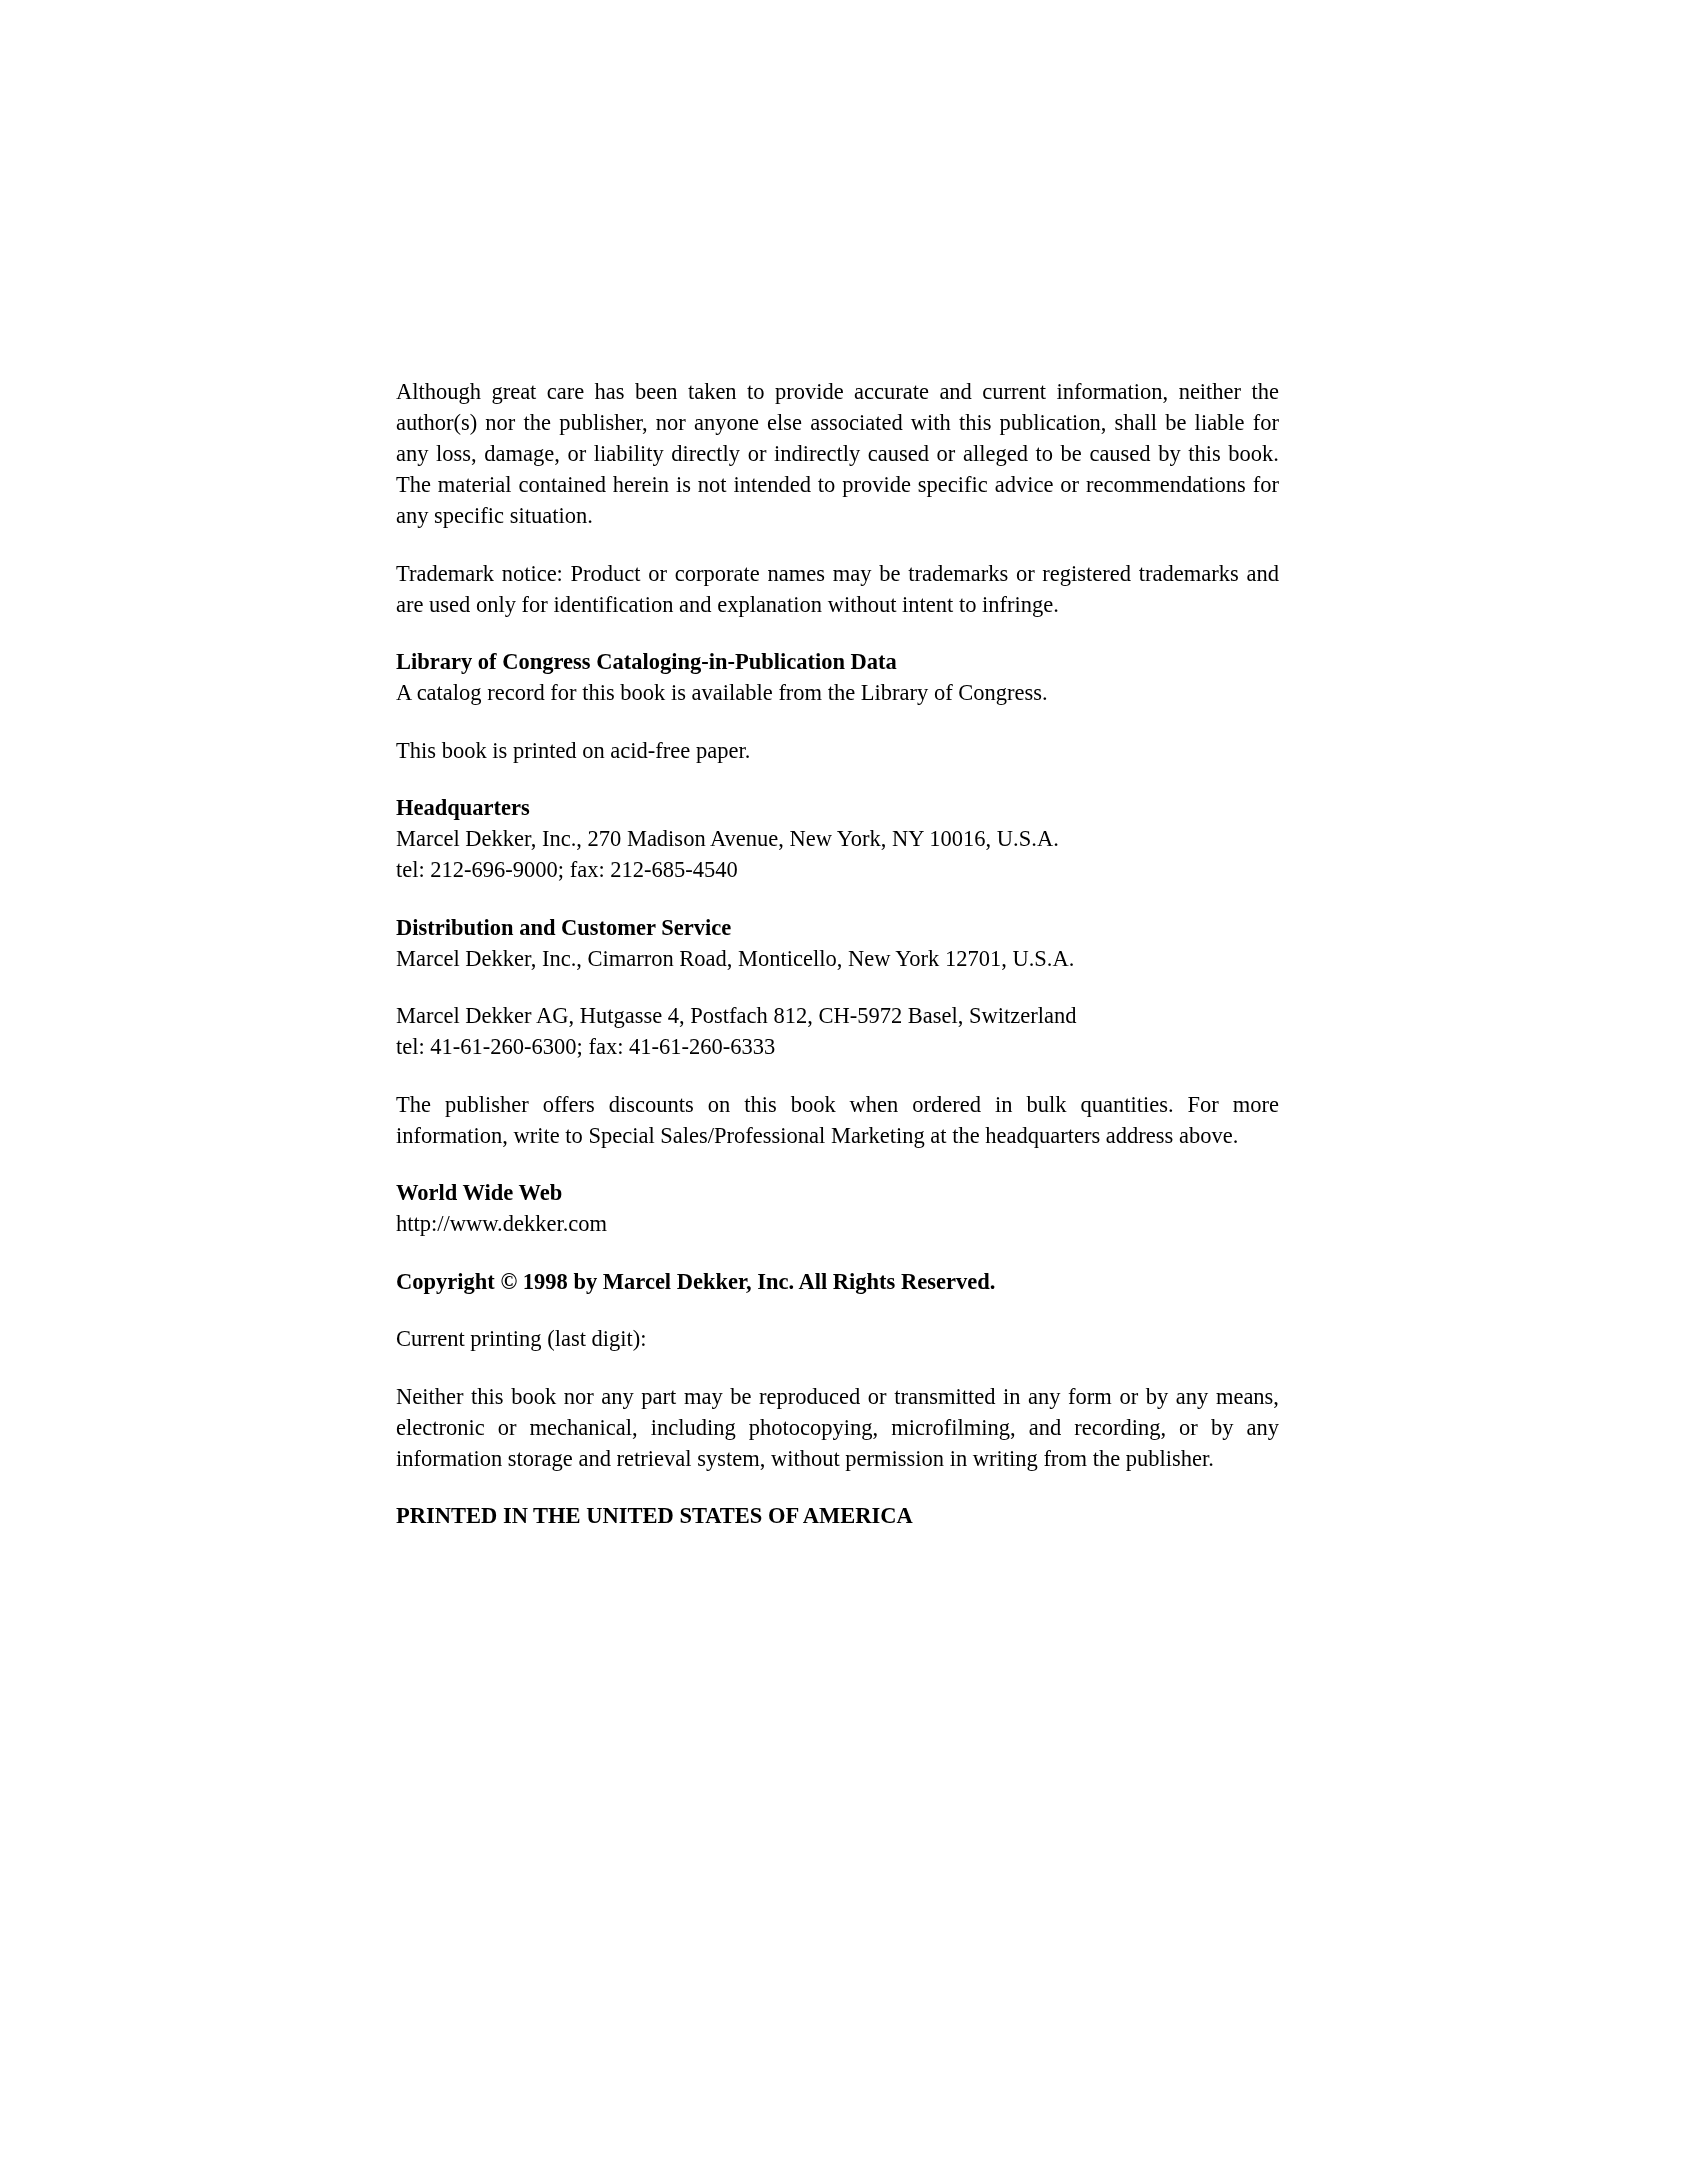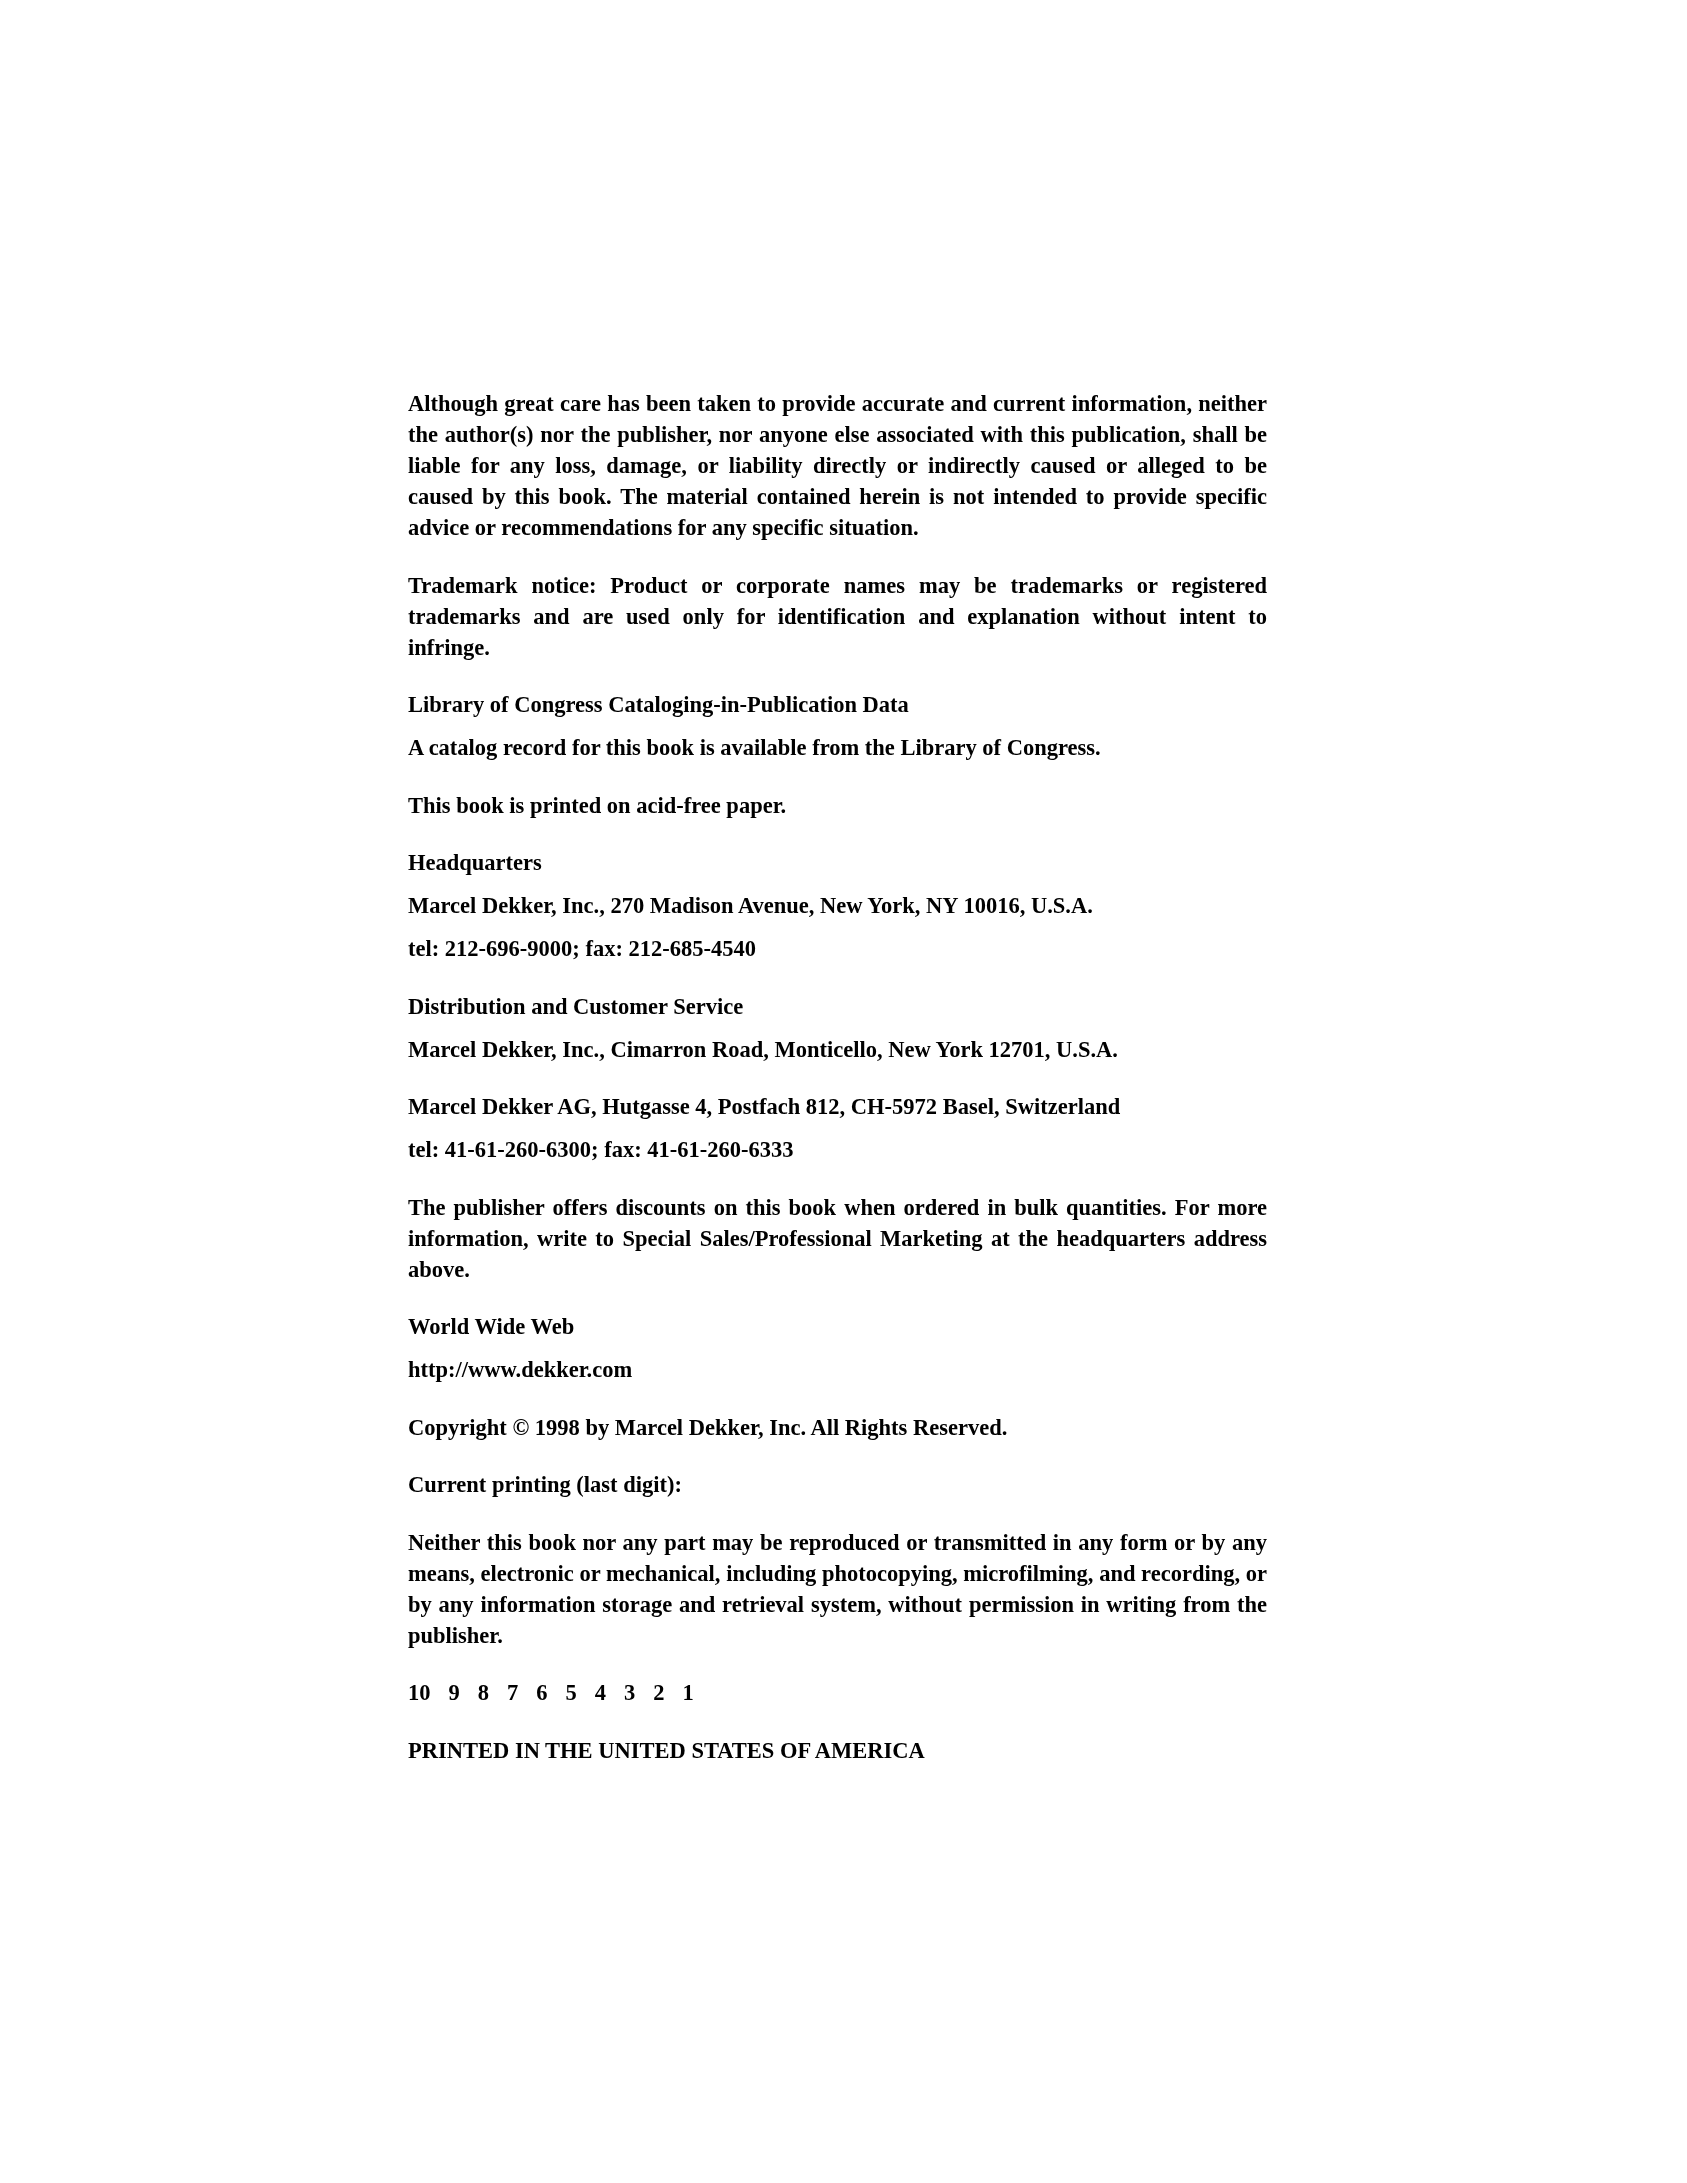--- a/index.html
+++ b/index.html
@@ -19,23 +19,22 @@
     left: 396px;
     top: 376px;
     width: 883px;
     font-size: 22.5px;
     line-height: 31px;
   }
   .block {
     margin: 0 0 26.5px 0;
   }
   .block p {
-    margin: 12px;
+    margin: 0;
     padding: 0;
-    font-weight: bold;
   }
   .justify {
     text-align: justify;
   }
   .bold {
     font-weight: bold;
   }
   .digits-line {
     word-spacing: 0.55em;
   }
@@ -93,22 +92,19 @@
   </div>
 
   <div class="block">
     <p>Current printing (last digit):</p>
   </div>
 
   <div class="block">
     <p class="justify">Neither this book nor any part may be reproduced or transmitted in any form or by any means, electronic or mechanical, including photocopying, microfilming, and recording, or by any information storage and retrieval system, without permission in writing from the publisher.</p>
   </div>
 
-  <div class="block">
-    <p class="digits-line">10 9 8 7 6 5 4 3 2 1</p>
-  </div>
 
   <div class="block">
     <p class="bold">PRINTED IN THE UNITED STATES OF AMERICA</p>
   </div>
 
 </div>
 
 
 </body></html>

